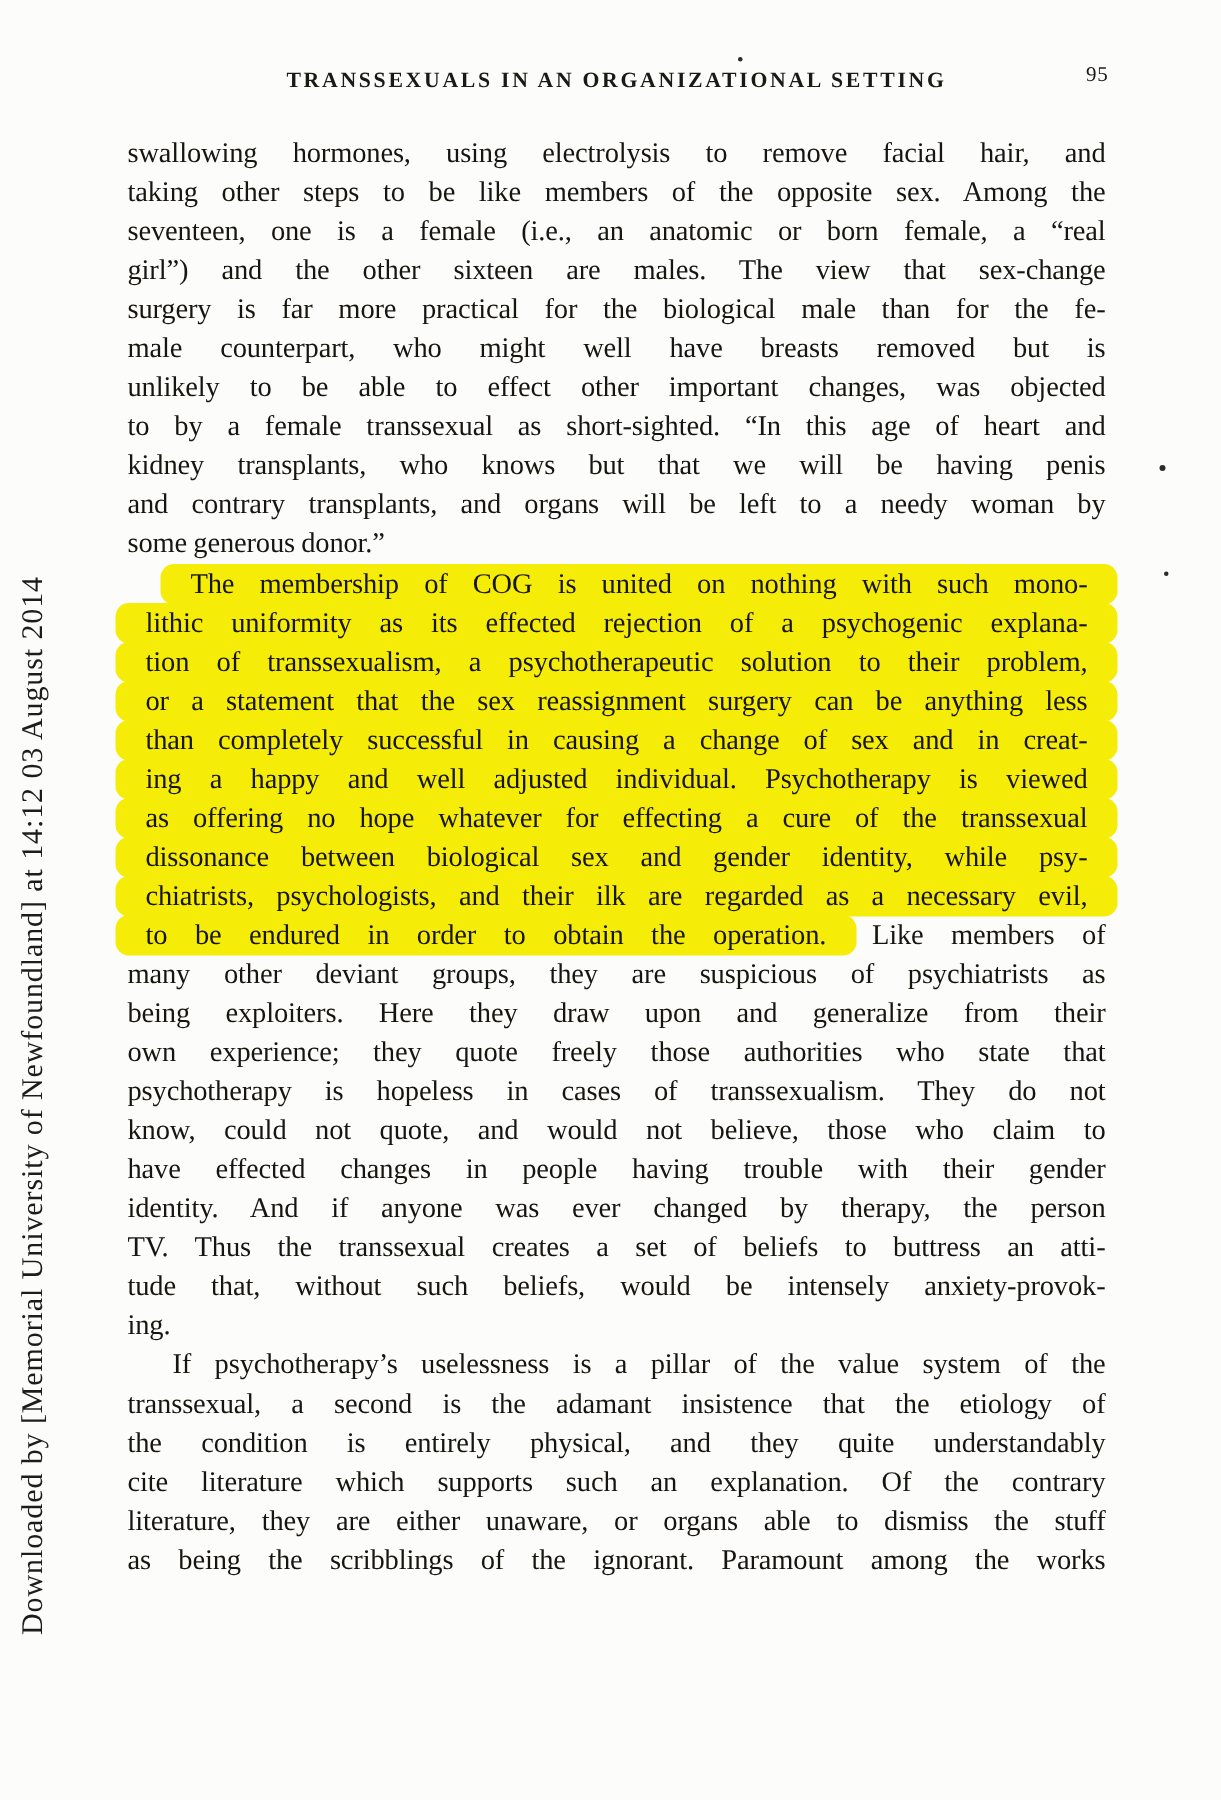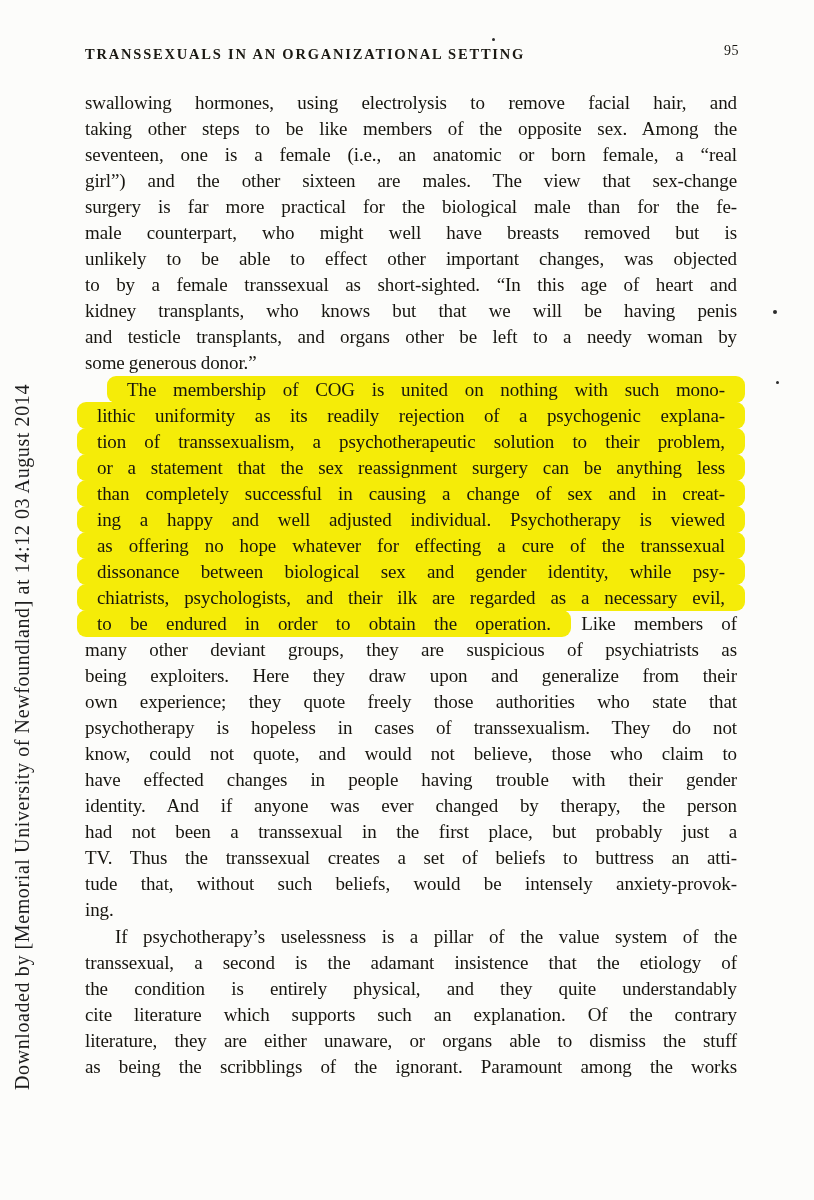--- a/index.html
+++ b/index.html
@@ -21,20 +21,21 @@
   }
   
   .header {
     position: absolute;
     left: 85px;
     top: 46px;
     width: 652px;
     height: 22px;
   }
   .header-title {
+    text-align: center;
     font-size: 14.5px;
     font-weight: 600;
     letter-spacing: 1.8px;
     color: #1b1913;
   }
   .page-number {
     position: absolute;
     right: -2px;
     top: -3px;
     font-size: 14px;
@@ -108,40 +109,39 @@
   <div class="text-block">
       <div class="line"><span>swallowing hormones, using electrolysis to remove facial hair, and</span></div>
       <div class="line"><span>taking other steps to be like members of the opposite sex. Among the</span></div>
       <div class="line"><span>seventeen, one is a female (i.e., an anatomic or born female, a “real</span></div>
       <div class="line"><span>girl”) and the other sixteen are males. The view that sex-change</span></div>
       <div class="line"><span>surgery is far more practical for the biological male than for the fe-</span></div>
       <div class="line"><span>male counterpart, who might well have breasts removed but is</span></div>
       <div class="line"><span>unlikely to be able to effect other important changes, was objected</span></div>
       <div class="line"><span>to by a female transsexual as short-sighted. “In this age of heart and</span></div>
       <div class="line"><span>kidney transplants, who knows but that we will be having penis</span></div>
-      <div class="line"><span>and testicle transplants, and organs other be left to a needy woman by</span></div>
+      <div class="line"><span>and contrary transplants, and organs will be left to a needy woman by</span></div>
       <div class="line flush"><span>some generous donor.”</span></div>
       <div class="line indent"><span class="hl">The membership of COG is united on nothing with such mono-</span></div>
-      <div class="line"><span class="hl">lithic uniformity as its readily rejection of a psychogenic explana-</span></div>
+      <div class="line"><span class="hl">lithic uniformity as its effected rejection of a psychogenic explana-</span></div>
       <div class="line"><span class="hl">tion of transsexualism, a psychotherapeutic solution to their problem,</span></div>
       <div class="line"><span class="hl">or a statement that the sex reassignment surgery can be anything less</span></div>
       <div class="line"><span class="hl">than completely successful in causing a change of sex and in creat-</span></div>
       <div class="line"><span class="hl">ing a happy and well adjusted individual. Psychotherapy is viewed</span></div>
       <div class="line"><span class="hl">as offering no hope whatever for effecting a cure of the transsexual</span></div>
       <div class="line"><span class="hl">dissonance between biological sex and gender identity, while psy-</span></div>
       <div class="line"><span class="hl">chiatrists, psychologists, and their ilk are regarded as a necessary evil,</span></div>
       <div class="line"><span class="hl">to be endured in order to obtain the operation.</span><span> Like members of</span></div>
       <div class="line"><span>many other deviant groups, they are suspicious of psychiatrists as</span></div>
       <div class="line"><span>being exploiters. Here they draw upon and generalize from their</span></div>
       <div class="line"><span>own experience; they quote freely those authorities who state that</span></div>
       <div class="line"><span>psychotherapy is hopeless in cases of transsexualism. They do not</span></div>
       <div class="line"><span>know, could not quote, and would not believe, those who claim to</span></div>
       <div class="line"><span>have effected changes in people having trouble with their gender</span></div>
       <div class="line"><span>identity. And if anyone was ever changed by therapy, the person</span></div>
-      <div class="line"><span>had not been a transsexual in the first place, but probably just a</span></div>
       <div class="line"><span>TV. Thus the transsexual creates a set of beliefs to buttress an atti-</span></div>
       <div class="line"><span>tude that, without such beliefs, would be intensely anxiety-provok-</span></div>
       <div class="line flush"><span>ing.</span></div>
       <div class="line indent"><span>If psychotherapy’s uselessness is a pillar of the value system of the</span></div>
       <div class="line"><span>transsexual, a second is the adamant insistence that the etiology of</span></div>
       <div class="line"><span>the condition is entirely physical, and they quite understandably</span></div>
       <div class="line"><span>cite literature which supports such an explanation. Of the contrary</span></div>
       <div class="line"><span>literature, they are either unaware, or organs able to dismiss the stuff</span></div>
       <div class="line"><span>as being the scribblings of the ignorant. Paramount among the works</span></div>
     </div>

